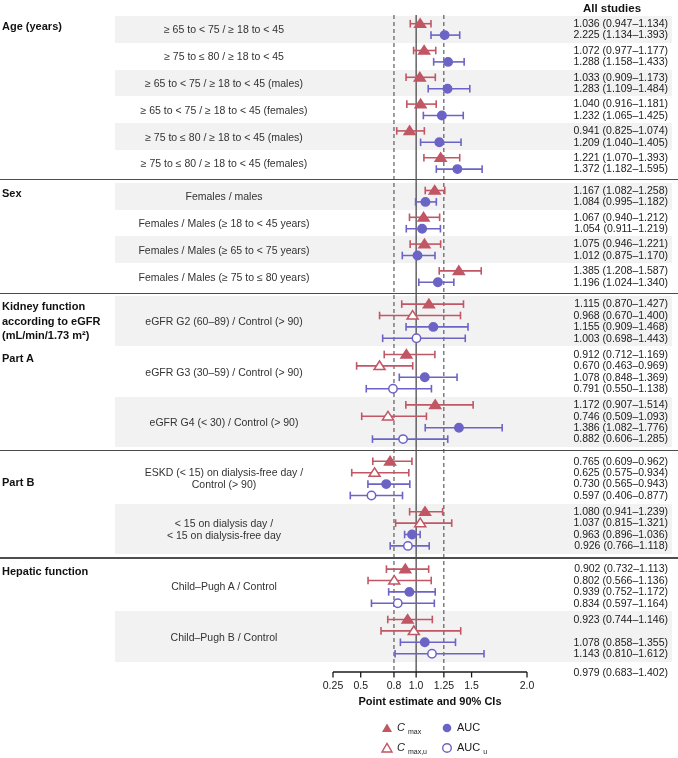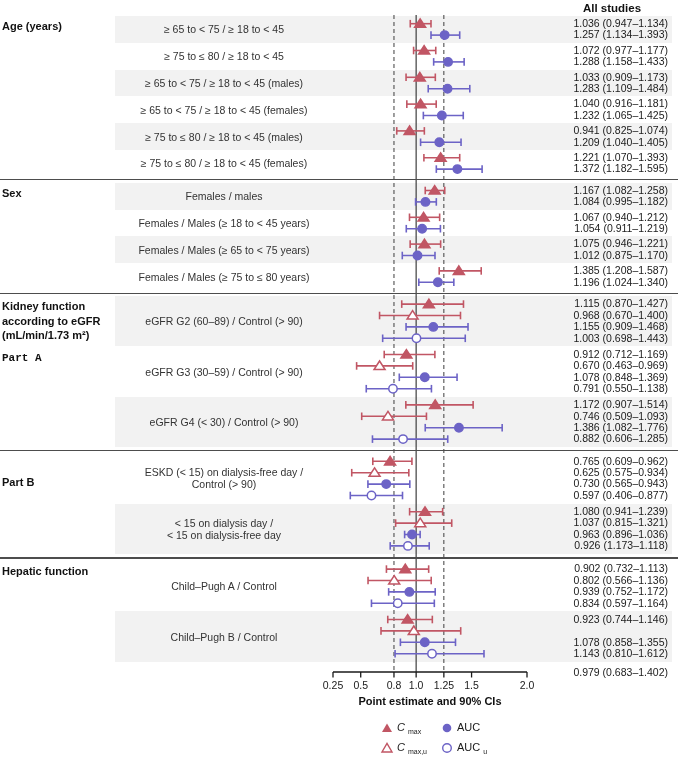--- a/index.html
+++ b/index.html
@@ -379,21 +379,21 @@
         <svg width="14" height="13">
           <circle cx="7" cy="7" r="4.3" style="fill:#fff;stroke:var(--auc);stroke-width:1.4"></circle>
           </svg>
         <span class="lg-main">AUC</span>
           <span class="lg-sub">u</span>
       </div>
     </div>
   <div class="sec-label" style="top: 19px;">Age (years)</div>
       <div class="row-label" style="top: 16px; height: 26.8px;">≥ 65 to &lt; 75 / ≥ 18 to &lt; 45</div>
       <div class="val-line" style="top: 17.9px;">1.036 (0.947–1.134)</div>
-      <div class="val-line" style="top: 29.3px;">1.257 (1.134–1.393)</div>
+      <div class="val-line" style="top: 29.3px;">2.225 (1.134–1.393)</div>
       <div class="row-label" style="top: 42.8px; height: 26.8px;">≥ 75 to ≤ 80 / ≥ 18 to &lt; 45</div>
       <div class="val-line" style="top: 44.7px;">1.072 (0.977–1.177)</div>
       <div class="val-line" style="top: 56.1px;">1.288 (1.158–1.433)</div>
       <div class="row-label" style="top: 69.6px; height: 26.8px;">≥ 65 to &lt; 75 / ≥ 18 to &lt; 45 (males)</div>
       <div class="val-line" style="top: 71.5px;">1.033 (0.909–1.173)</div>
       <div class="val-line" style="top: 82.9px;">1.283 (1.109–1.484)</div>
       <div class="row-label" style="top: 96.4px; height: 26.8px;">≥ 65 to &lt; 75 / ≥ 18 to &lt; 45 (females)</div>
       <div class="val-line" style="top: 98.3px;">1.040 (0.916–1.181)</div>
       <div class="val-line" style="top: 109.7px;">1.232 (1.065–1.425)</div>
       <div class="row-label" style="top: 123.2px; height: 26.8px;">≥ 75 to ≤ 80 / ≥ 18 to &lt; 45 (males)</div>
@@ -416,21 +416,21 @@
       <div class="row-label" style="top: 263.2px; height: 26.8px;">Females / Males (≥ 75 to ≤ 80 years)</div>
       <div class="val-line" style="top: 265.1px;">1.385 (1.208–1.587)</div>
       <div class="val-line" style="top: 276.5px;">1.196 (1.024–1.340)</div>
       <div class="sep" style="top: 292.5px; height: 1px;"></div>
       <div class="sec-label" style="top: 299px;">Kidney function<br>according to eGFR<br>(mL/min/1.73 m²)</div>
       <div class="row-label" style="top: 296px; height: 50.4px;">eGFR G2 (60–89) / Control (&gt; 90)</div>
       <div class="val-line" style="top: 298.3px;">1.115 (0.870–1.427)</div>
       <div class="val-line" style="top: 309.7px;">0.968 (0.670–1.400)</div>
       <div class="val-line" style="top: 321.1px;">1.155 (0.909–1.468)</div>
       <div class="val-line" style="top: 332.5px;">1.003 (0.698–1.443)</div>
-      <div class="sec-label" style="top: 351.4px; font-family: Liberation Mono, monospace;">Part A</div>
+      <div class="sec-label" style="top: 351.4px;">Part A</div>
       <div class="row-label" style="top: 346.4px; height: 50.4px;">eGFR G3 (30–59) / Control (&gt; 90)</div>
       <div class="val-line" style="top: 348.7px;">0.912 (0.712–1.169)</div>
       <div class="val-line" style="top: 360.1px;">0.670 (0.463–0.969)</div>
       <div class="val-line" style="top: 371.5px;">1.078 (0.848–1.369)</div>
       <div class="val-line" style="top: 382.9px;">0.791 (0.550–1.138)</div>
       <div class="row-label" style="top: 396.8px; height: 50.4px;">eGFR G4 (&lt; 30) / Control (&gt; 90)</div>
       <div class="val-line" style="top: 399.1px;">1.172 (0.907–1.514)</div>
       <div class="val-line" style="top: 410.5px;">0.746 (0.509–1.093)</div>
       <div class="val-line" style="top: 421.9px;">1.386 (1.082–1.776)</div>
       <div class="val-line" style="top: 433.3px;">0.882 (0.606–1.285)</div>
@@ -438,21 +438,21 @@
       <div class="sec-label" style="top: 475px;">Part B</div>
       <div class="row-label" style="top: 453.2px; height: 50.4px;">ESKD (&lt; 15) on dialysis-free day /<br>Control (&gt; 90)</div>
       <div class="val-line" style="top: 455.5px;">0.765 (0.609–0.962)</div>
       <div class="val-line" style="top: 466.9px;">0.625 (0.575–0.934)</div>
       <div class="val-line" style="top: 478.3px;">0.730 (0.565–0.943)</div>
       <div class="val-line" style="top: 489.7px;">0.597 (0.406–0.877)</div>
       <div class="row-label" style="top: 503.6px; height: 50.4px;">&lt; 15 on dialysis day /<br>&lt; 15 on dialysis-free day</div>
       <div class="val-line" style="top: 505.9px;">1.080 (0.941–1.239)</div>
       <div class="val-line" style="top: 517.3px;">1.037 (0.815–1.321)</div>
       <div class="val-line" style="top: 528.7px;">0.963 (0.896–1.036)</div>
-      <div class="val-line" style="top: 540.1px;">0.926 (1.173–1.118)</div>
+      <div class="val-line" style="top: 540.1px;">0.926 (0.766–1.118)</div>
       <div class="sep" style="top: 556.5px; height: 2px;"></div>
       <div class="sec-label" style="top: 564px;">Hepatic function</div>
       <div class="row-label" style="top: 561px; height: 50.4px;">Child–Pugh A / Control</div>
       <div class="val-line" style="top: 563.3px;">0.902 (0.732–1.113)</div>
       <div class="val-line" style="top: 574.7px;">0.802 (0.566–1.136)</div>
       <div class="val-line" style="top: 586.1px;">0.939 (0.752–1.172)</div>
       <div class="val-line" style="top: 597.5px;">0.834 (0.597–1.164)</div>
       <div class="row-label" style="top: 611.4px; height: 50.4px;">Child–Pugh B / Control</div>
       <div class="val-line" style="top: 613.7px;">0.923 (0.744–1.146)</div>
       <div class="val-line" style="top: 625.1px; margin-top: 42px;">0.979 (0.683–1.402)</div>

